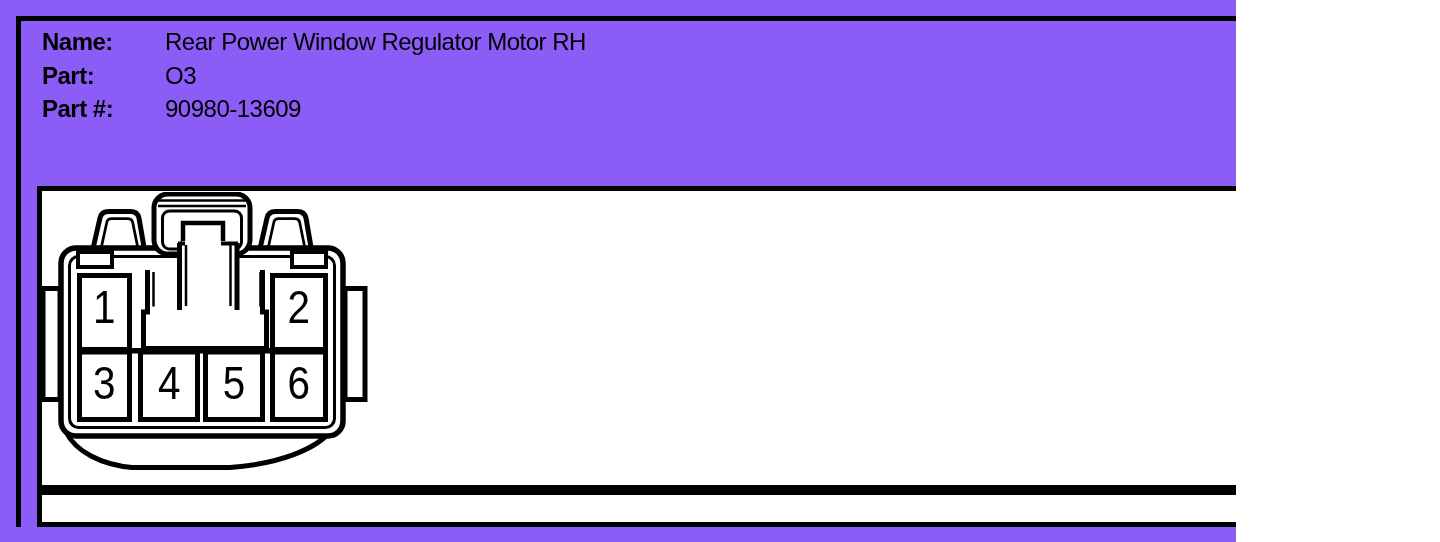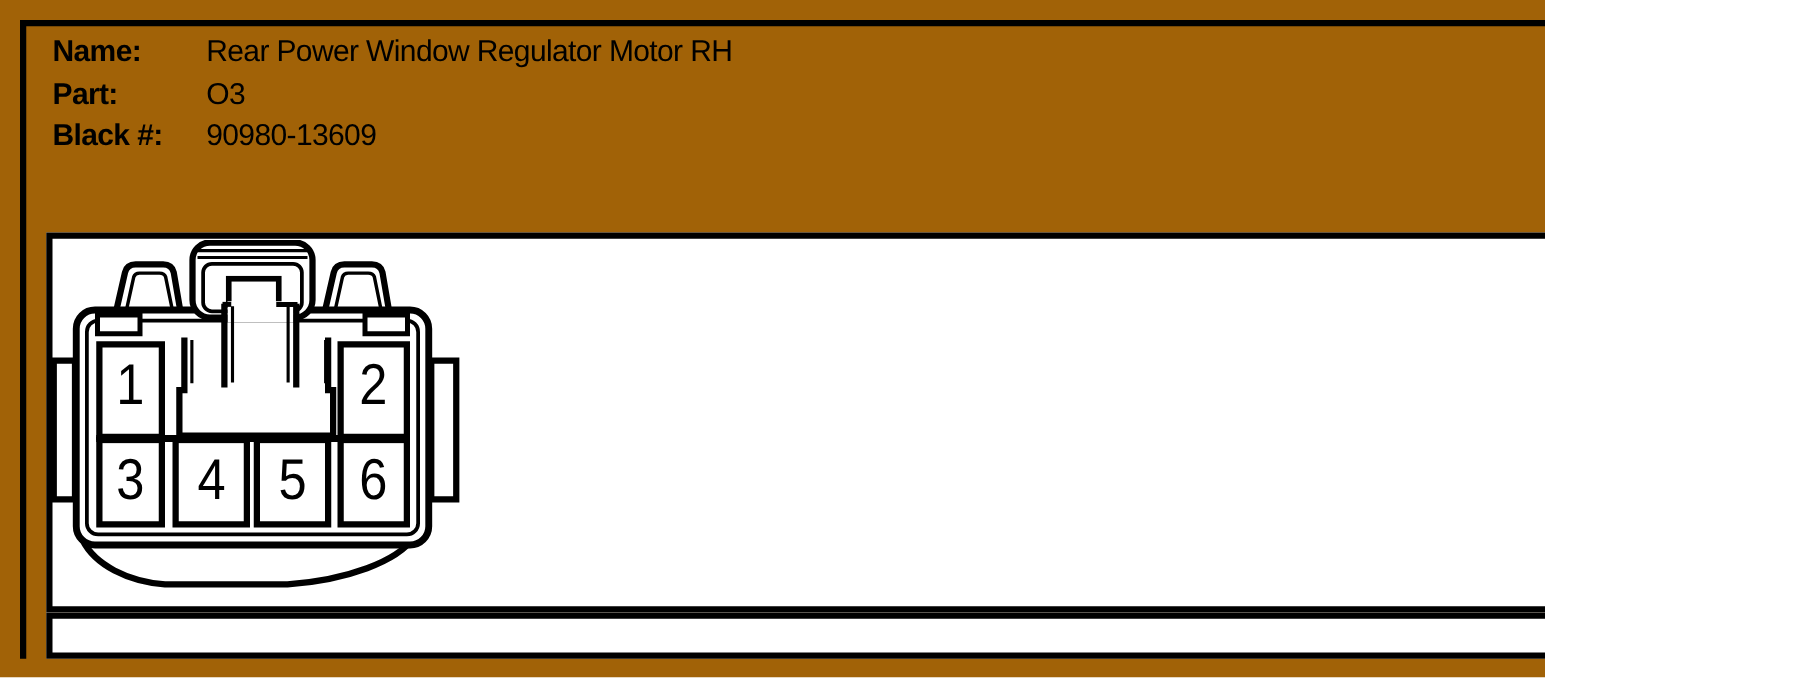--- a/index.html
+++ b/index.html
@@ -5,21 +5,21 @@
   html, body {
     margin: 0;
     padding: 0;
     background: #ffffff;
     font-family: "Liberation Sans", "DejaVu Sans", sans-serif;
   }
   .page {
     position: relative;
     width: 1236px;
     height: 542px;
-    background: #a16207;
+    background: #8b5cf6;
     overflow: hidden;
   }
   .frame {
     position: absolute;
     left: 16px;
     top: 16px;
     width: 1381px;
     height: 511px;
     border: 5px solid #000000;
     border-bottom: none;
@@ -89,21 +89,21 @@
   <div class="frame">
 
     <div class="header">
       <div class="field-row">
         <span class="field-label">Name:</span><span class="field-value">Rear Power Window Regulator Motor RH</span>
       </div>
       <div class="field-row">
         <span class="field-label">Part:</span><span class="field-value">O3</span>
       </div>
       <div class="field-row">
-        <span class="field-label">Black #:</span><span class="field-value">90980-13609</span>
+        <span class="field-label">Part #:</span><span class="field-value">90980-13609</span>
       </div>
     </div>
 
     <div class="diagram-box">
       <svg class="connector-svg" viewBox="0 0 330 292" xmlns="http://www.w3.org/2000/svg">
 
         <rect class="shape" x="3" y="96.5" width="17" height="111" stroke-width="5"></rect>
         <rect class="shape" x="305" y="96.5" width="20" height="111" stroke-width="5"></rect>
 
         <path class="shape" stroke-width="5" d="M 26 240 C 36 260 62 273 92 275.5 L 190 275.5 C 238 272 278 257 291 238 L 291 225 L 26 225 Z"></path>

